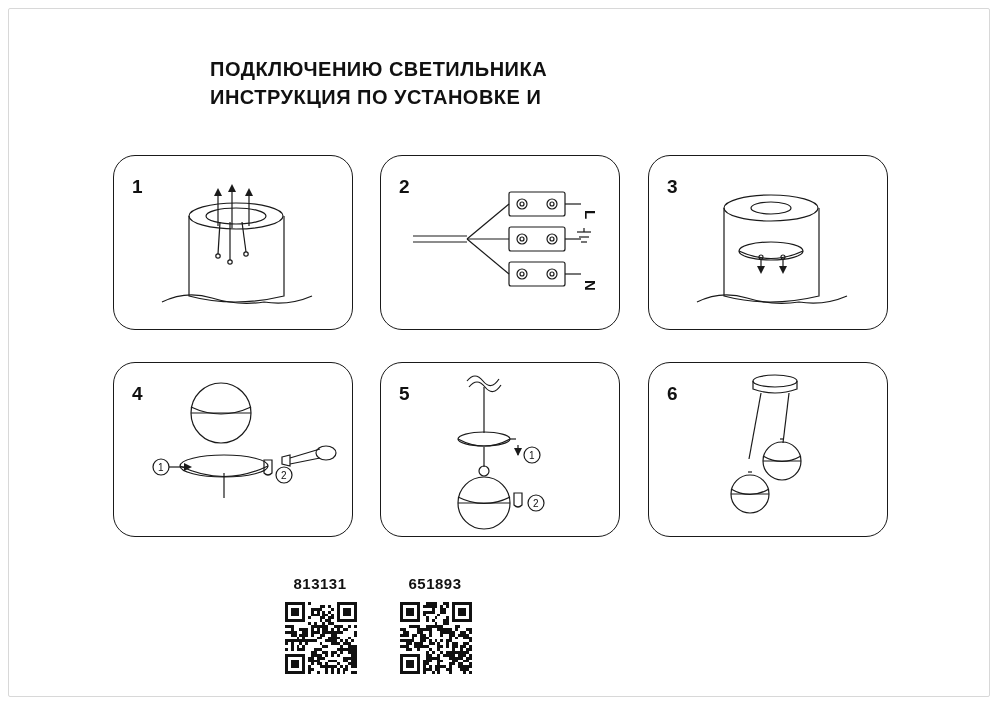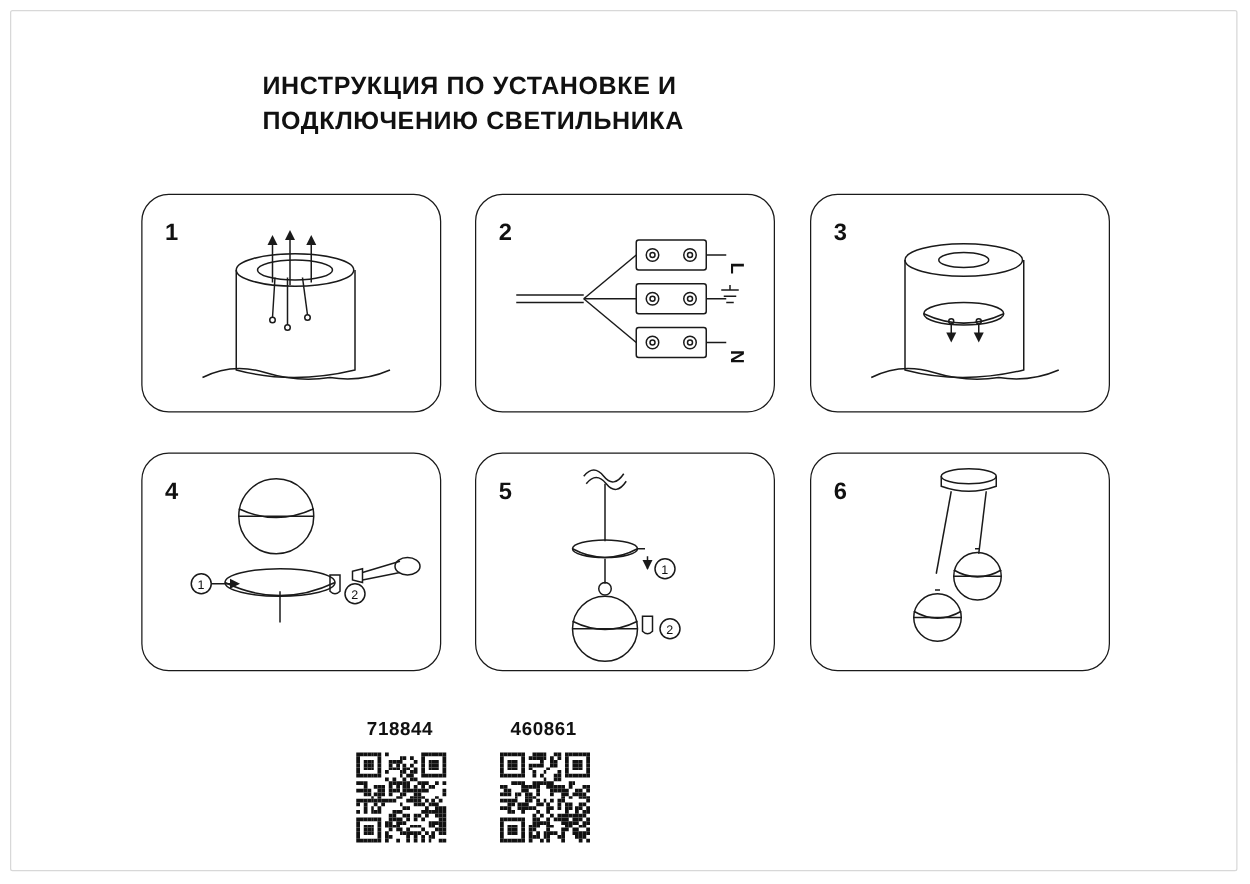--- a/index.html
+++ b/index.html
@@ -99,22 +99,22 @@
   }
 </style>
 </head>
 <body>
 
 <div id="page">
 
   <div class="frame"></div>
 
   <div class="title">
+    <div>ПОДКЛЮЧЕНИЮ СВЕТИЛЬНИКА</div>
     <div>ИНСТРУКЦИЯ ПО УСТАНОВКЕ И</div>
-    <div>ПОДКЛЮЧЕНИЮ СВЕТИЛЬНИКА</div>
   </div>
 
   <div class="series-block">
   </div>
 
   <div class="step-box" style="left:113px; top:155px; width:240px; height:175px;">
     <div class="step-num" style="left:18px; top:20px;">1</div>
     <svg class="step-svg" width="240" height="175" viewBox="0 0 240 175">
       <g fill="none" stroke="#1a1a1a" stroke-width="1.2">
 
@@ -296,21 +296,21 @@
         <path d="M82 126 Q101 137 120 126"></path>
         <path d="M82 131 L120 131"></path>
 
         <path d="M131 76 L135 76"></path>
         <path d="M99 109 L103 109"></path>
       </g>
     </svg>
   </div>
 
   <div class="qr-wrap" style="left:270px; top:575px;">
-    <div class="qr-label" style="left:0; top:0;">718844</div>
+    <div class="qr-label" style="left:0; top:0;">813131</div>
     <div class="qr-code" id="qr0" style="left:15px; top:27px;">
         <div class="cell" style="left: 0px; top: 0px; width: 2.88px; height: 2.88px;"></div>
         <div class="cell" style="left: 2.88px; top: 0px; width: 2.88px; height: 2.88px;"></div>
         <div class="cell" style="left: 5.76px; top: 0px; width: 2.88px; height: 2.88px;"></div>
         <div class="cell" style="left: 8.64px; top: 0px; width: 2.88px; height: 2.88px;"></div>
         <div class="cell" style="left: 11.52px; top: 0px; width: 2.88px; height: 2.88px;"></div>
         <div class="cell" style="left: 14.4px; top: 0px; width: 2.88px; height: 2.88px;"></div>
         <div class="cell" style="left: 17.28px; top: 0px; width: 2.88px; height: 2.88px;"></div>
         <div class="cell" style="left: 23.04px; top: 0px; width: 2.88px; height: 2.88px;"></div>
         <div class="cell" style="left: 51.84px; top: 0px; width: 2.88px; height: 2.88px;"></div>
@@ -623,21 +623,21 @@
         <div class="cell" style="left: 40.32px; top: 69.12px; width: 2.88px; height: 2.88px;"></div>
         <div class="cell" style="left: 46.08px; top: 69.12px; width: 2.88px; height: 2.88px;"></div>
         <div class="cell" style="left: 51.84px; top: 69.12px; width: 2.88px; height: 2.88px;"></div>
         <div class="cell" style="left: 57.6px; top: 69.12px; width: 2.88px; height: 2.88px;"></div>
         <div class="cell" style="left: 66.24px; top: 69.12px; width: 2.88px; height: 2.88px;"></div>
         <div class="cell" style="left: 69.12px; top: 69.12px; width: 2.88px; height: 2.88px;"></div>
       </div>
   </div>
 
   <div class="qr-wrap" style="left:385px; top:575px;">
-    <div class="qr-label" style="left:0; top:0;">460861</div>
+    <div class="qr-label" style="left:0; top:0;">651893</div>
     <div class="qr-code" id="qr1" style="left:15px; top:27px;">
         <div class="cell" style="left: 0px; top: 0px; width: 2.88px; height: 2.88px;"></div>
         <div class="cell" style="left: 2.88px; top: 0px; width: 2.88px; height: 2.88px;"></div>
         <div class="cell" style="left: 5.76px; top: 0px; width: 2.88px; height: 2.88px;"></div>
         <div class="cell" style="left: 8.64px; top: 0px; width: 2.88px; height: 2.88px;"></div>
         <div class="cell" style="left: 11.52px; top: 0px; width: 2.88px; height: 2.88px;"></div>
         <div class="cell" style="left: 14.4px; top: 0px; width: 2.88px; height: 2.88px;"></div>
         <div class="cell" style="left: 17.28px; top: 0px; width: 2.88px; height: 2.88px;"></div>
         <div class="cell" style="left: 25.92px; top: 0px; width: 2.88px; height: 2.88px;"></div>
         <div class="cell" style="left: 28.8px; top: 0px; width: 2.88px; height: 2.88px;"></div>

